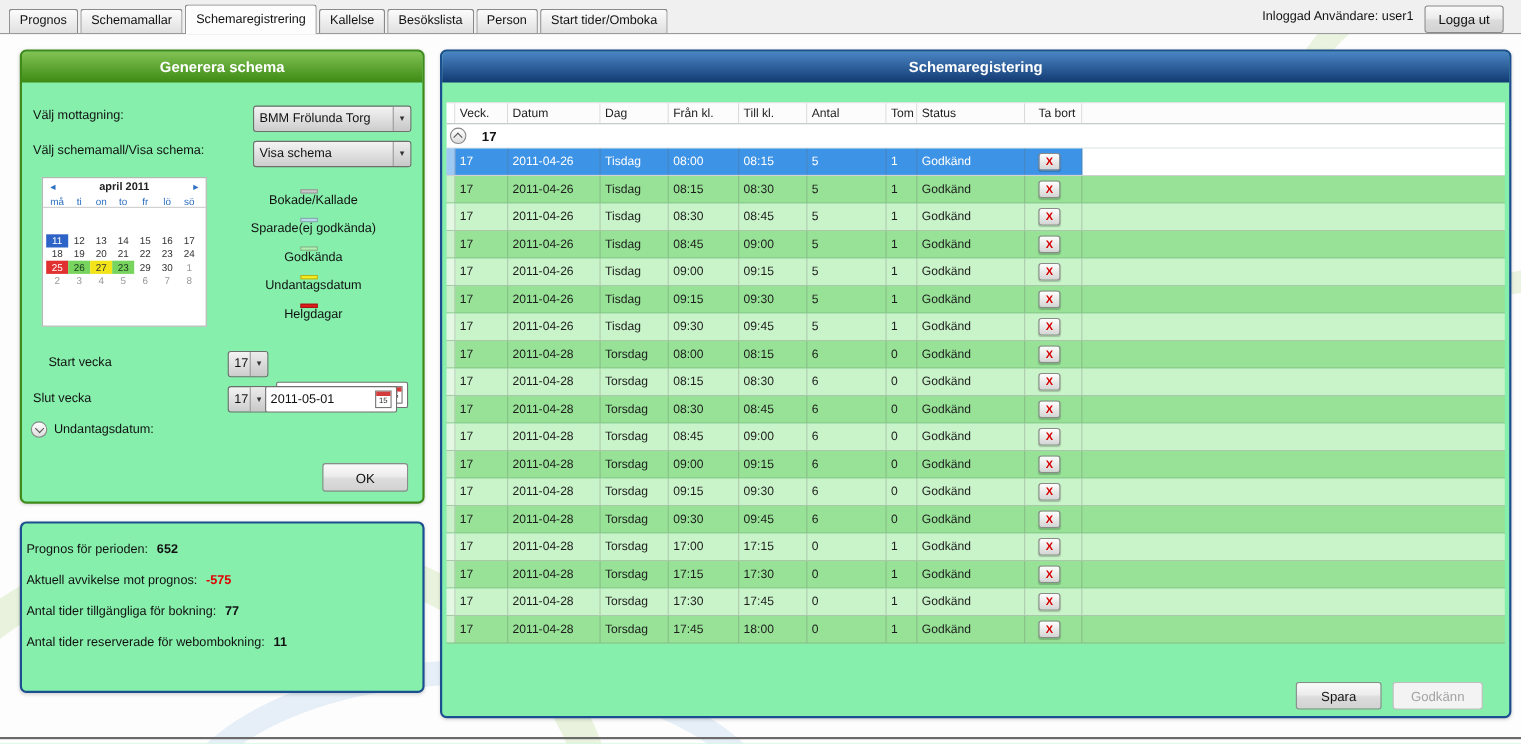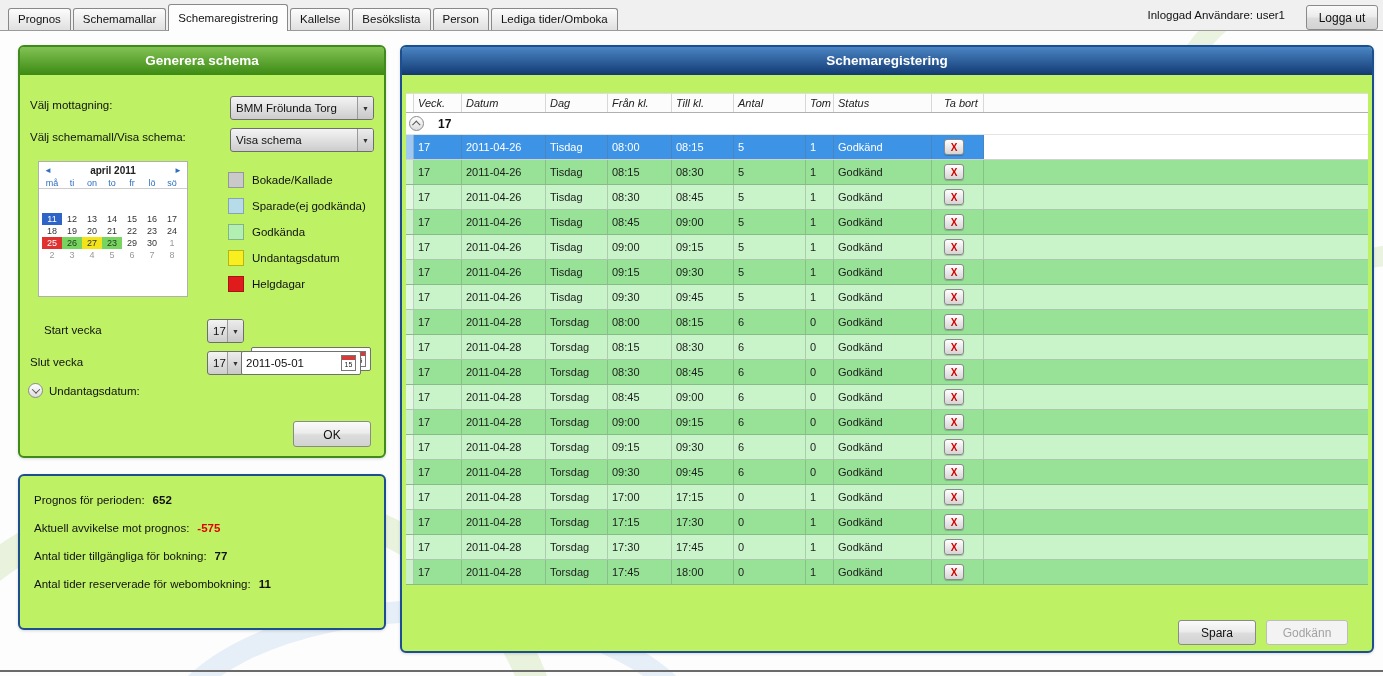--- a/index.html
+++ b/index.html
@@ -15,31 +15,31 @@
 
   
   .tabstrip{position:absolute;left:0;top:0;width:100%;height:31px;background:#f0f0f0;
     border-bottom:1px solid #9a9a9a;display:flex;align-items:flex-end;padding-left:8px;
     box-sizing:border-box;z-index:5;}
   .tab{height:21px;line-height:21px;padding:0 9px;margin-right:2px;font-size:11.5px;color:#111;
     background:linear-gradient(#fcfcfc,#e0e0e0);border:1px solid #898989;border-bottom:none;
     border-radius:3px 3px 0 0;white-space:nowrap;cursor:default;}
   .tab.active{height:26px;line-height:26px;background:#fdfdfd;margin-bottom:-1px;z-index:6;position:relative;}
   .login-text{position:absolute;right:98px;top:9px;font-size:11.5px;color:#111;z-index:6;}
-  .logout-btn{position:absolute;right:5px;top:5px;width:72px;height:23px;z-index:6;}
+  .logout-btn{position:absolute;right:16px;top:5px;width:72px;height:23px;z-index:6;}
 
   
   .btn{display:inline-block;text-align:center;border:1px solid #8a8a8a;border-radius:3px;
     background:linear-gradient(#fafafa 0%,#ececec 45%,#dcdcdc 55%,#d2d2d2 100%);
     font-size:12px;color:#111;height:25px;line-height:23px;box-sizing:border-box;cursor:pointer;
     font-family:"Liberation Sans",sans-serif;}
   .btn.disabled{color:#a3a3a3;background:#f3f3f3;border-color:#bdbdbd;cursor:default;}
 
   
-  .panel{position:absolute;background:#bef264;border-radius:6px;box-sizing:border-box;z-index:2;
+  .panel{position:absolute;background:#86efac;border-radius:6px;box-sizing:border-box;z-index:2;
     box-shadow:0 1px 3px rgba(0,0,0,0.15);}
   .panel-head{height:28px;line-height:28px;text-align:center;color:#fff;font-weight:bold;
     font-size:13.5px;border-radius:4px 4px 0 0;}
   .gen-panel{left:18px;top:45px;width:368px;height:413px;border:2px solid #3f8a1a;}
   .gen-panel .panel-head{background:linear-gradient(#82c254,#3c8a14);}
   .values-panel{left:18px;top:474px;width:368px;height:156px;border:2px solid #1c4f8f;}
   .values-panel .panel-head{background:linear-gradient(#4a85c4,#123a72);}
   .sched-panel{left:400px;top:45px;width:974px;height:608px;border:2px solid #1c4f8f;}
   .sched-panel .panel-head{background:linear-gradient(#4a85c4,#123a72);}
   .panel-content{position:relative;height:calc(100% - 28px);font-size:11.5px;color:#111;}
@@ -86,46 +86,46 @@
   .cal-week{display:flex;height:12px;padding:0 3px;}
   .cal-cell{width:20px;height:12px;line-height:12px;font-size:9px;text-align:center;color:#333;cursor:pointer;}
   .cal-cell.selected{background:#2e64c8;color:#fff;}
   .cal-cell.holiday{background:#e03030;color:#fff;}
   .cal-cell.exception{background:#f2e418;color:#333;}
   .cal-cell.approved{background:#77d45f;color:#1d3a1d;}
   .cal-cell.muted{color:#999;}
 
   
   .legend{position:absolute;left:208px;top:97px;}
-  .legend-item{display:flex;align-items:center;height:16px;margin-bottom:10px;}
+  .legend-item{display:flex;align-items:center;height:16px;margin-bottom:10px;flex-direction:column;}
   .swatch{width:16px;height:16px;margin-right:8px;border:1px solid rgba(0,0,0,0.25);box-sizing:border-box;}
   .legend-label{font-size:11.5px;color:#111;white-space:nowrap;}
 
   
   .exc-row{position:absolute;left:8px;top:308px;display:flex;align-items:center;}
   .chev-circle{width:15px;height:15px;border:1px solid #8a8a8a;border-radius:50%;
     background:linear-gradient(#fff,#ddd);display:inline-flex;align-items:center;
     justify-content:center;margin-right:6px;cursor:pointer;box-sizing:border-box;}
   .chev{display:inline-block;width:5px;height:5px;border-left:1.5px solid #555;border-top:1.5px solid #555;}
   .chev.up{transform:rotate(45deg) translate(0px,1px);}
   .chev.down{transform:rotate(225deg) translate(1px,1px);}
   .ok-btn{position:absolute;left:273px;top:346px;width:78px;height:26px;line-height:24px;}
 
   
   #values-rows{padding-top:10px;}
-  .vrow{height:28px;line-height:28px;padding-left:14px;white-space:nowrap;}
+  .vrow{height:28px;line-height:28px;padding-left:4px;white-space:nowrap;}
   .vlabel{margin-right:8px;}
   .vvalue{font-weight:bold;}
   .vvalue.neg{color:#e00000;}
 
   
   .thead{position:absolute;left:4px;right:4px;top:18px;height:20px;display:flex;
     background:#fcfcfc;border-top:1px solid #ddd;border-bottom:1px solid #b0b0b0;box-sizing:border-box;}
   .thead .row-main{display:flex;}
-  .thead .c{line-height:18px;background:#fcfcfc;color:#222;border-right:1px solid #d8d8d8;font-style:italic;}
+  .thead .c{line-height:18px;background:#fcfcfc;color:#222;border-right:1px solid #d8d8d8;}
   .thead .row-fill{flex:1;background:#fcfcfc;border-right:none;}
   .group-row{position:absolute;left:4px;right:4px;top:38px;height:22px;display:flex;
     align-items:center;background:#fff;border-bottom:1px solid #e4e4e4;padding-left:3px;box-sizing:border-box;}
   .group-label{font-weight:bold;font-size:12px;margin-left:8px;color:#111;}
   #tbody{position:absolute;left:4px;right:4px;top:60px;}
   .trow{display:flex;height:25px;box-sizing:border-box;border-bottom:1px solid rgba(90,90,90,0.28);}
   .trow.light{background:#c9f3c9;}
   .trow.dark{background:#97e297;}
   .trow.sel{background:#fff;}
   .trow.sel .row-main{background:#3d93e6;}
@@ -162,21 +162,21 @@
   <div id="bottom-edge"></div>
 
   <div class="tabstrip">
     <div id="tabs" style="display:flex;align-items:flex-end;">
         <div class="tab">Prognos</div>
         <div class="tab">Schemamallar</div>
         <div class="tab active">Schemaregistrering</div>
         <div class="tab">Kallelse</div>
         <div class="tab">Besökslista</div>
         <div class="tab">Person</div>
-        <div class="tab">Lediga tider/Omboka</div>
+        <div class="tab">Start tider/Omboka</div>
       </div>
   </div>
   <span class="login-text">Inloggad Användare: user1</span>
   <button class="btn logout-btn">Logga ut</button>
 
   <div class="panel gen-panel">
     <div class="panel-head">Generera schema</div>
     <div class="panel-content">
       <div class="flabel lbl-clinic">Välj mottagning:</div>
       <div class="dd dd-clinic">

